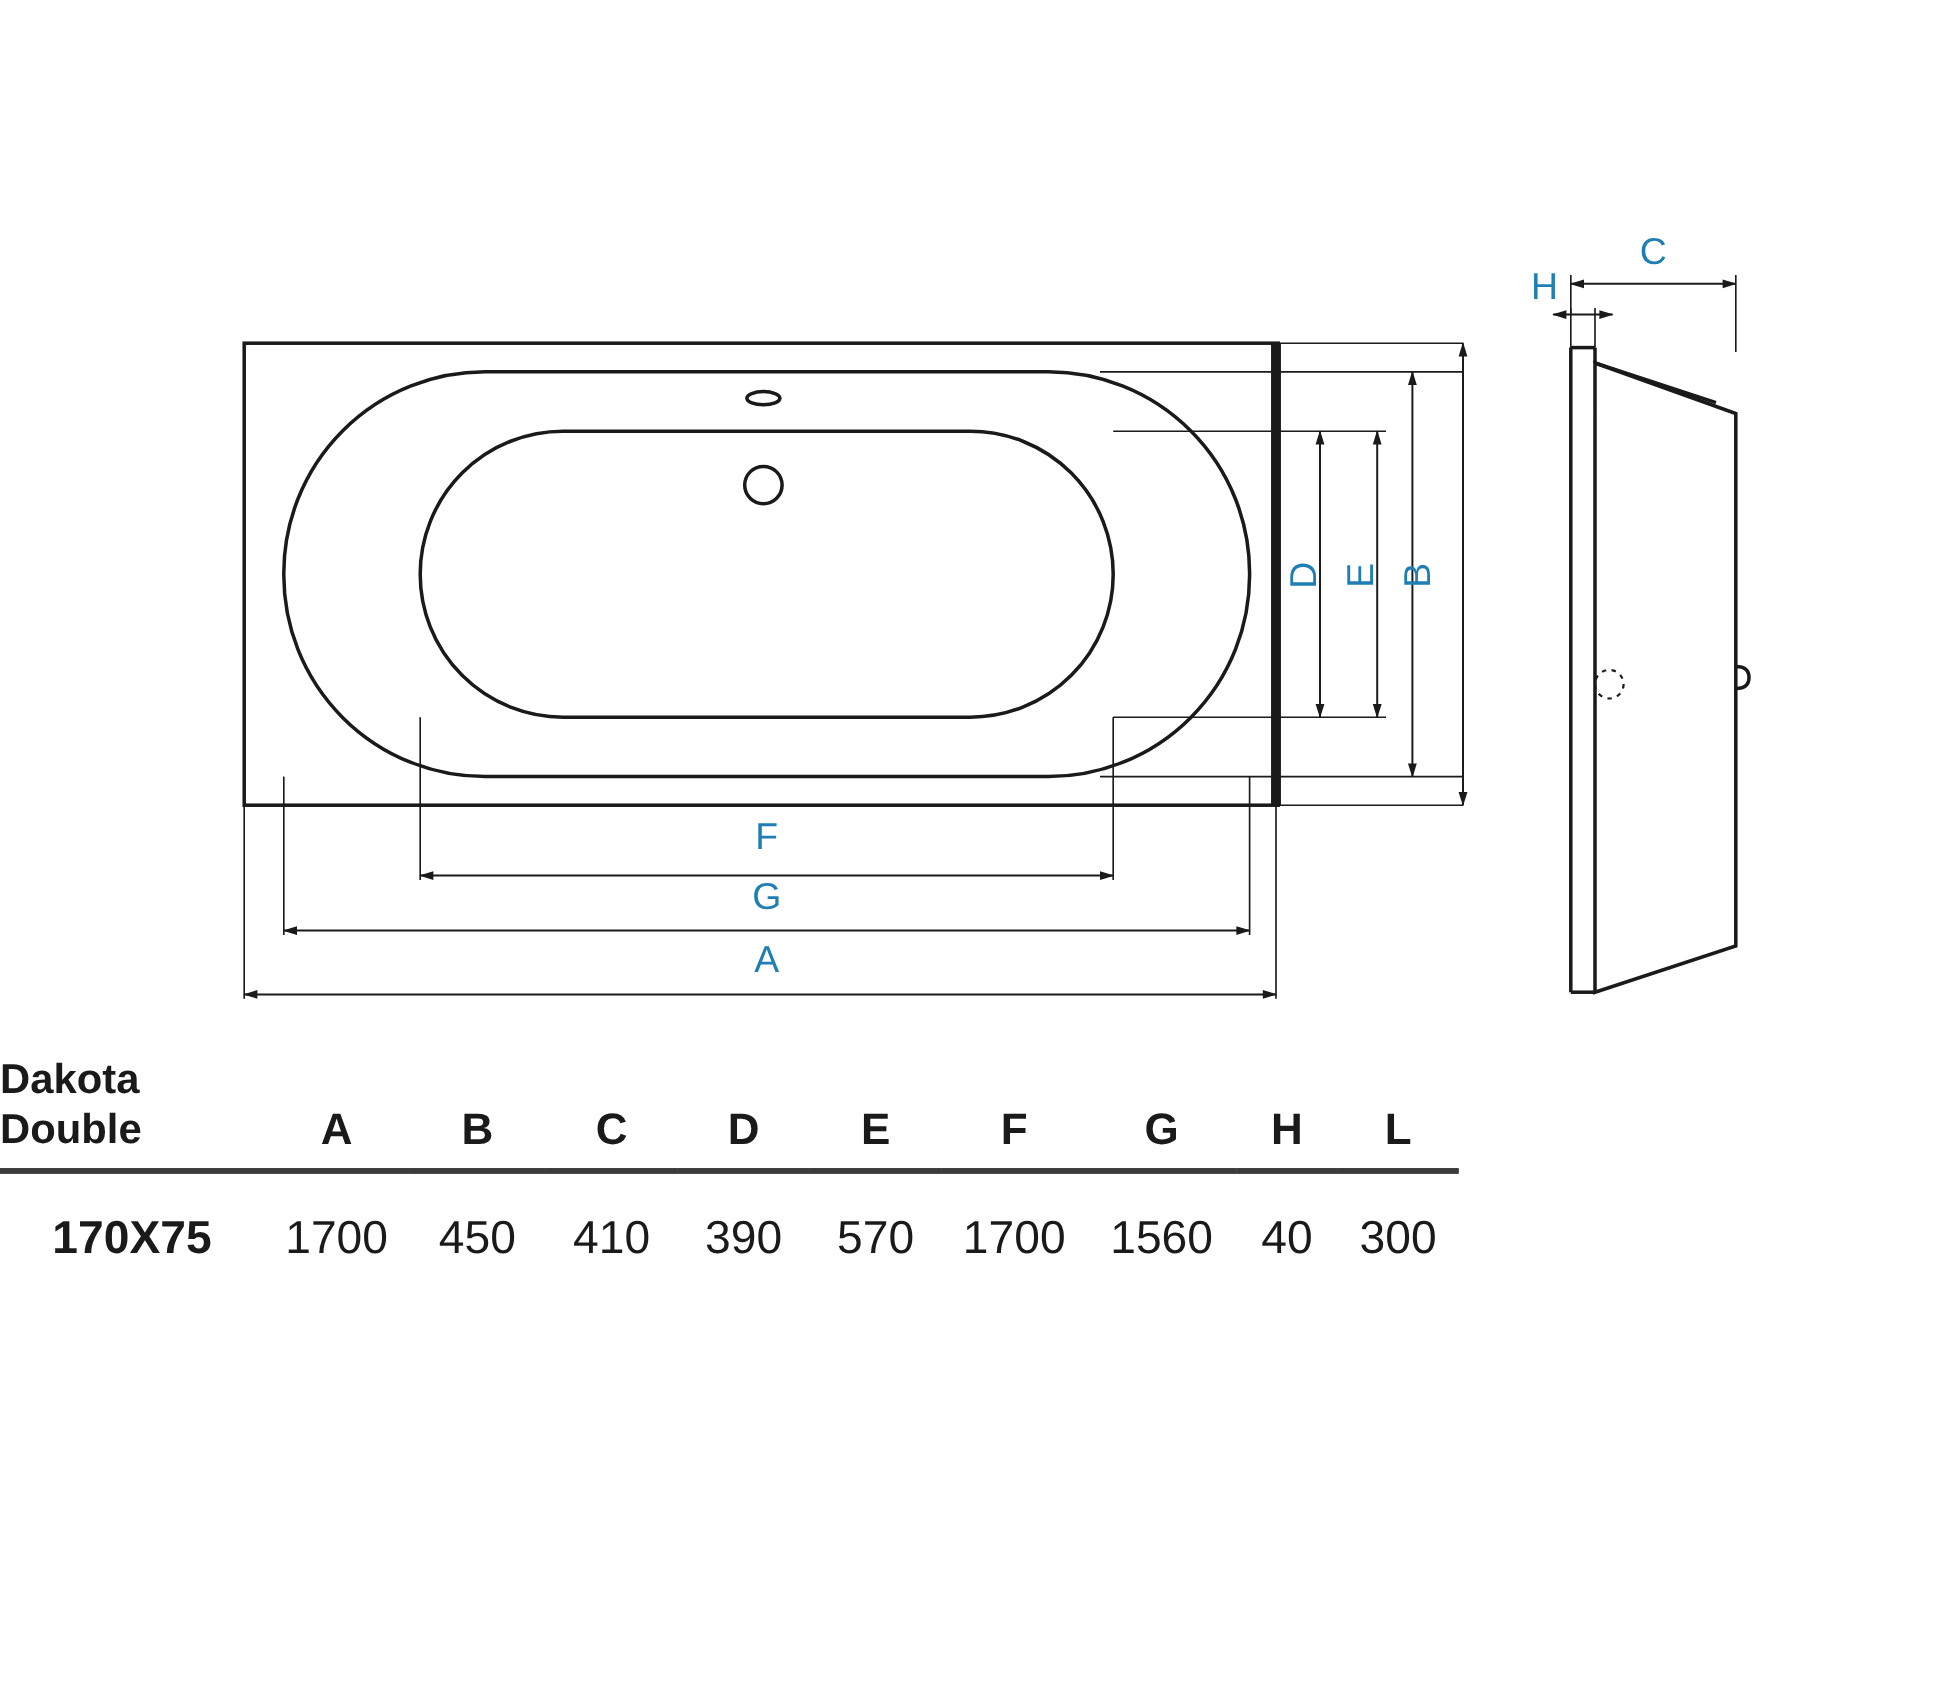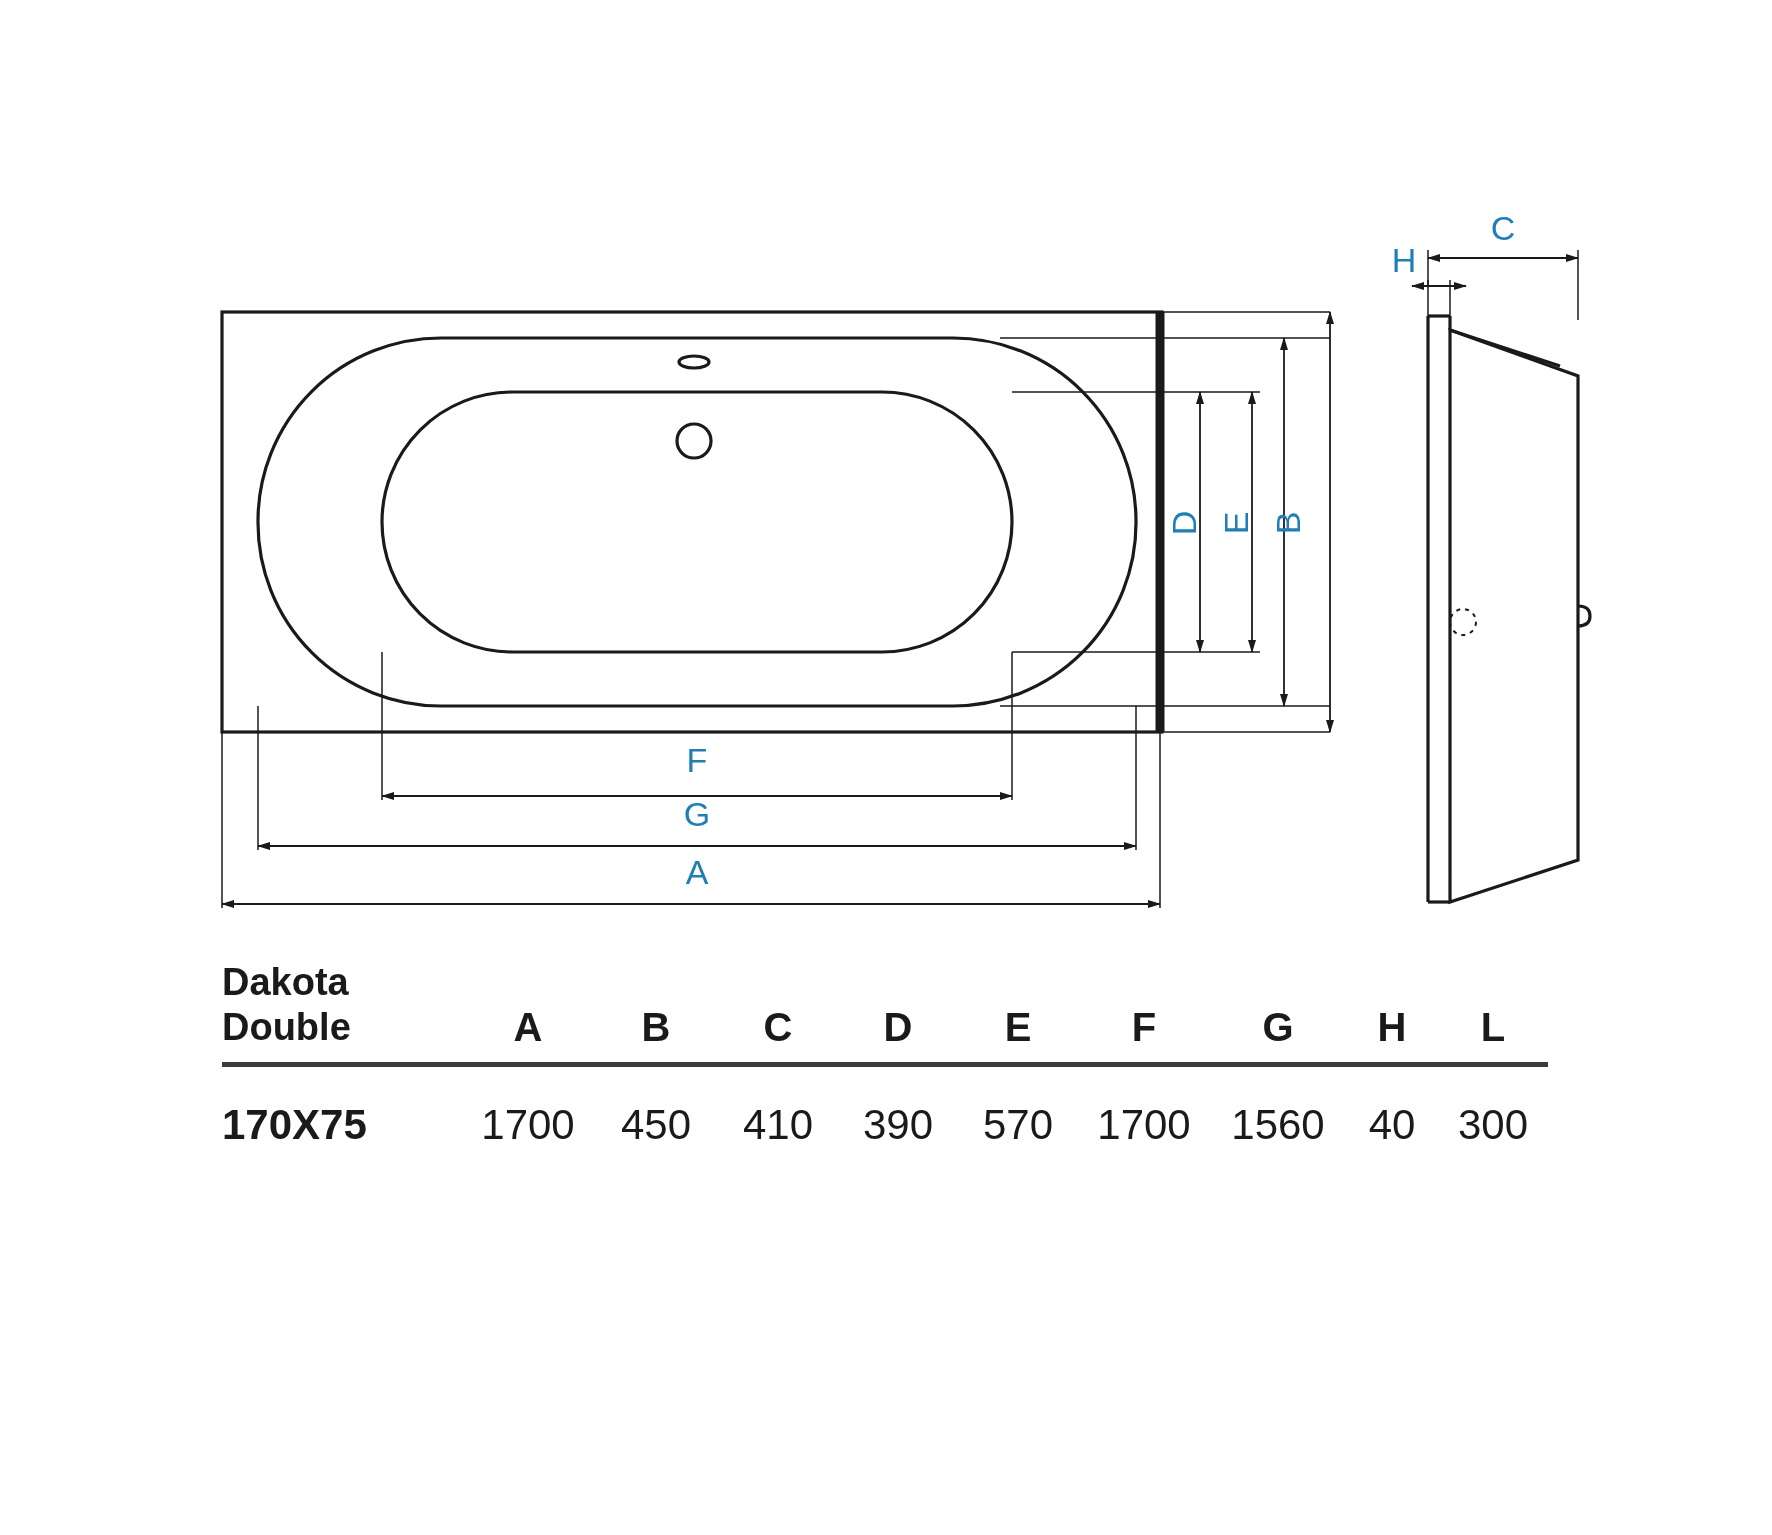--- a/index.html
+++ b/index.html
@@ -33,21 +33,20 @@
     fill: #1f7fb5;
   }
   #table-wrap {
     position: absolute;
     left: 0;
     top: 960px;
     width: 1772px;
   }
   table.spec {
     border-collapse: collapse;
-    margin-left: 222px;
     width: 1280px;
     table-layout: fixed;
   }
   table.spec th, table.spec td {
     font-family: "Liberation Sans", sans-serif;
     color: #1a1a1a;
     padding: 0;
     text-align: center;
     vertical-align: bottom;
   }
@@ -66,21 +65,21 @@
   table.spec thead tr.head-row th {
     border-bottom: 5px solid #3b3b3b;
   }
   table.spec tbody td {
     font-size: 42px;
     font-weight: normal;
     padding-top: 34px;
     padding-bottom: 4px;
   }
   table.spec tbody td.name-col {
-    text-align: left;
+    text-align: center;
     font-weight: bold;
     font-size: 42px;
   }
   .col-a { width: 132px; }
   .col-b { width: 124px; }
   .col-c { width: 120px; }
   .col-d { width: 120px; }
   .col-e { width: 120px; }
   .col-f { width: 132px; }
   .col-g { width: 136px; }

